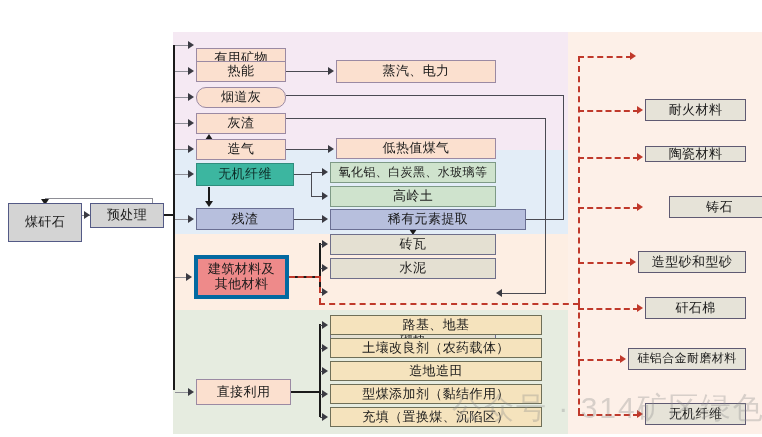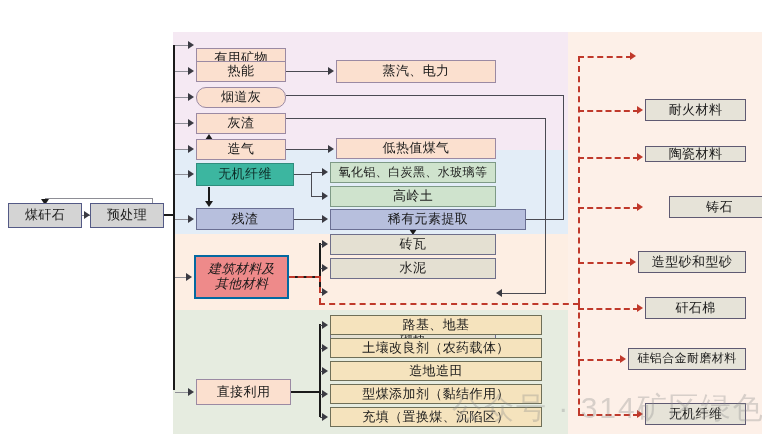--- a/index.html
+++ b/index.html
@@ -18,21 +18,21 @@
   
   .node{position:absolute;z-index:5;box-sizing:border-box;
         display:flex;align-items:center;justify-content:center;
         text-align:center;line-height:1.12;color:#1a1a1a;
         font-size:13px;letter-spacing:.4px;white-space:pre-line;}
   .n-gray{background:#d4d4d4;border:1px solid #545a86;}
   .n-peach{background:#fbe0cf;border:1px solid #9b8aa3;}
   .n-teal{background:#3cb6a0;border:1px solid #2f8d7d;color:#0d2b27;}
   .n-lav{background:#b7bfdd;border:1px solid #6a6f93;}
   .n-green{background:#cfe3cd;border:1px solid #7e9a86;}
-  .n-red{background:#ee8a8a;border:2px solid #0369a1;font-style:italic;}
+  .n-red{background:#ee8a8a;border:4px solid #0369a1;}
   .n-beige{background:#e4e0d2;border:1px solid #6f6f8a;}
   .n-cream{background:#f5e3bd;border:1px solid #6f6f58;}
   .n-stone{background:#e6e3d8;border:1px solid #5f5a72;}
 
   
   .ln{position:absolute;z-index:3;background:#4a4a52;}
   .ln.h{height:1px;}
   .ln.v{width:1px;}
   .ln.thick{background:#1a1a1a;}
   .ln.thick.h{height:2px;}
@@ -59,21 +59,21 @@
 <body>
 
 <div id="stage">
 
   <div class="band" id="band-mineral"></div>
   <div class="band" id="band-chem"></div>
   <div class="band" id="band-build"></div>
   <div class="band" id="band-direct"></div>
   <div class="band" id="band-right"></div>
 
-  <div class="node n-gray" style="left:8px;top:203px;width:74px;height:25px;text-align:center;">煤矸石</div>
+  <div class="node n-gray" style="left:8px;top:203px;width:74px;height:39px;text-align:center;">煤矸石</div>
   <div class="node n-gray" style="left:90px;top:203px;width:74px;height:25px;">预处理</div>
 
   <div class="ln gray h" style="left:82px;top:215px;width:24px;"></div>
   <div class="ar ar-r" style="left:84px;top:211px;"></div>
 
   <div class="ln gray v" style="left:152px;top:198px;height:7px;"></div>
   <div class="ln gray h" style="left:45px;top:198px;width:108px;"></div>
   <div class="ln gray v" style="left:45px;top:198px;height:5px;"></div>
   <div class="ar ar-d" style="left:41px;top:199px;"></div>
 

